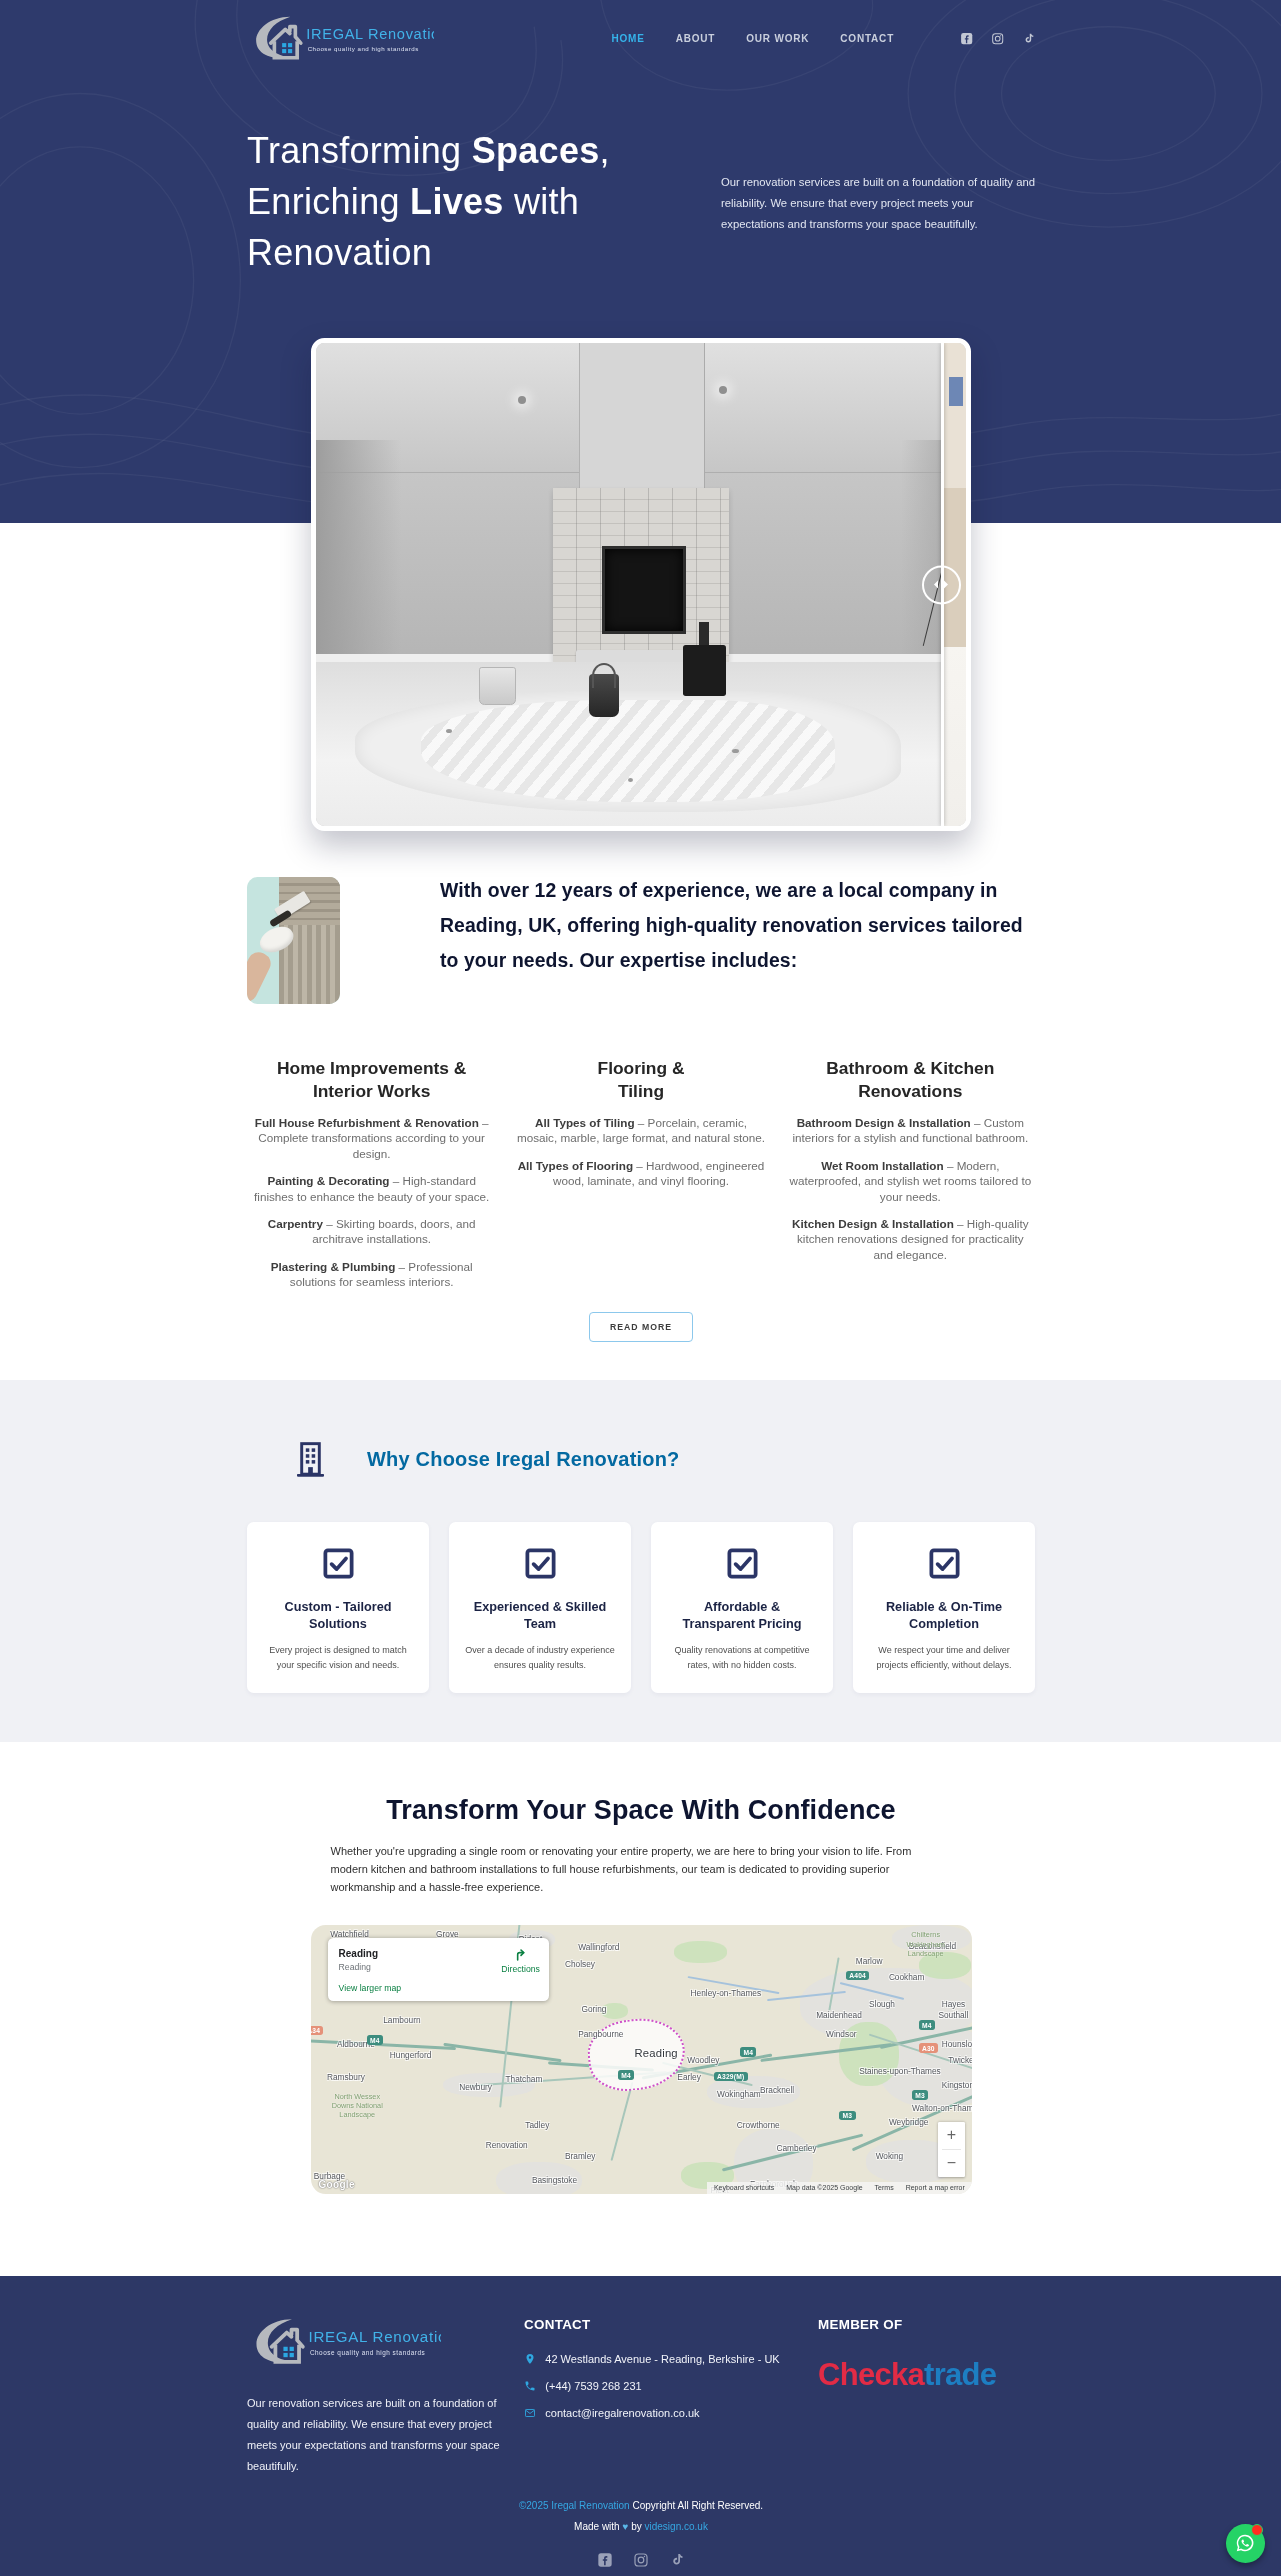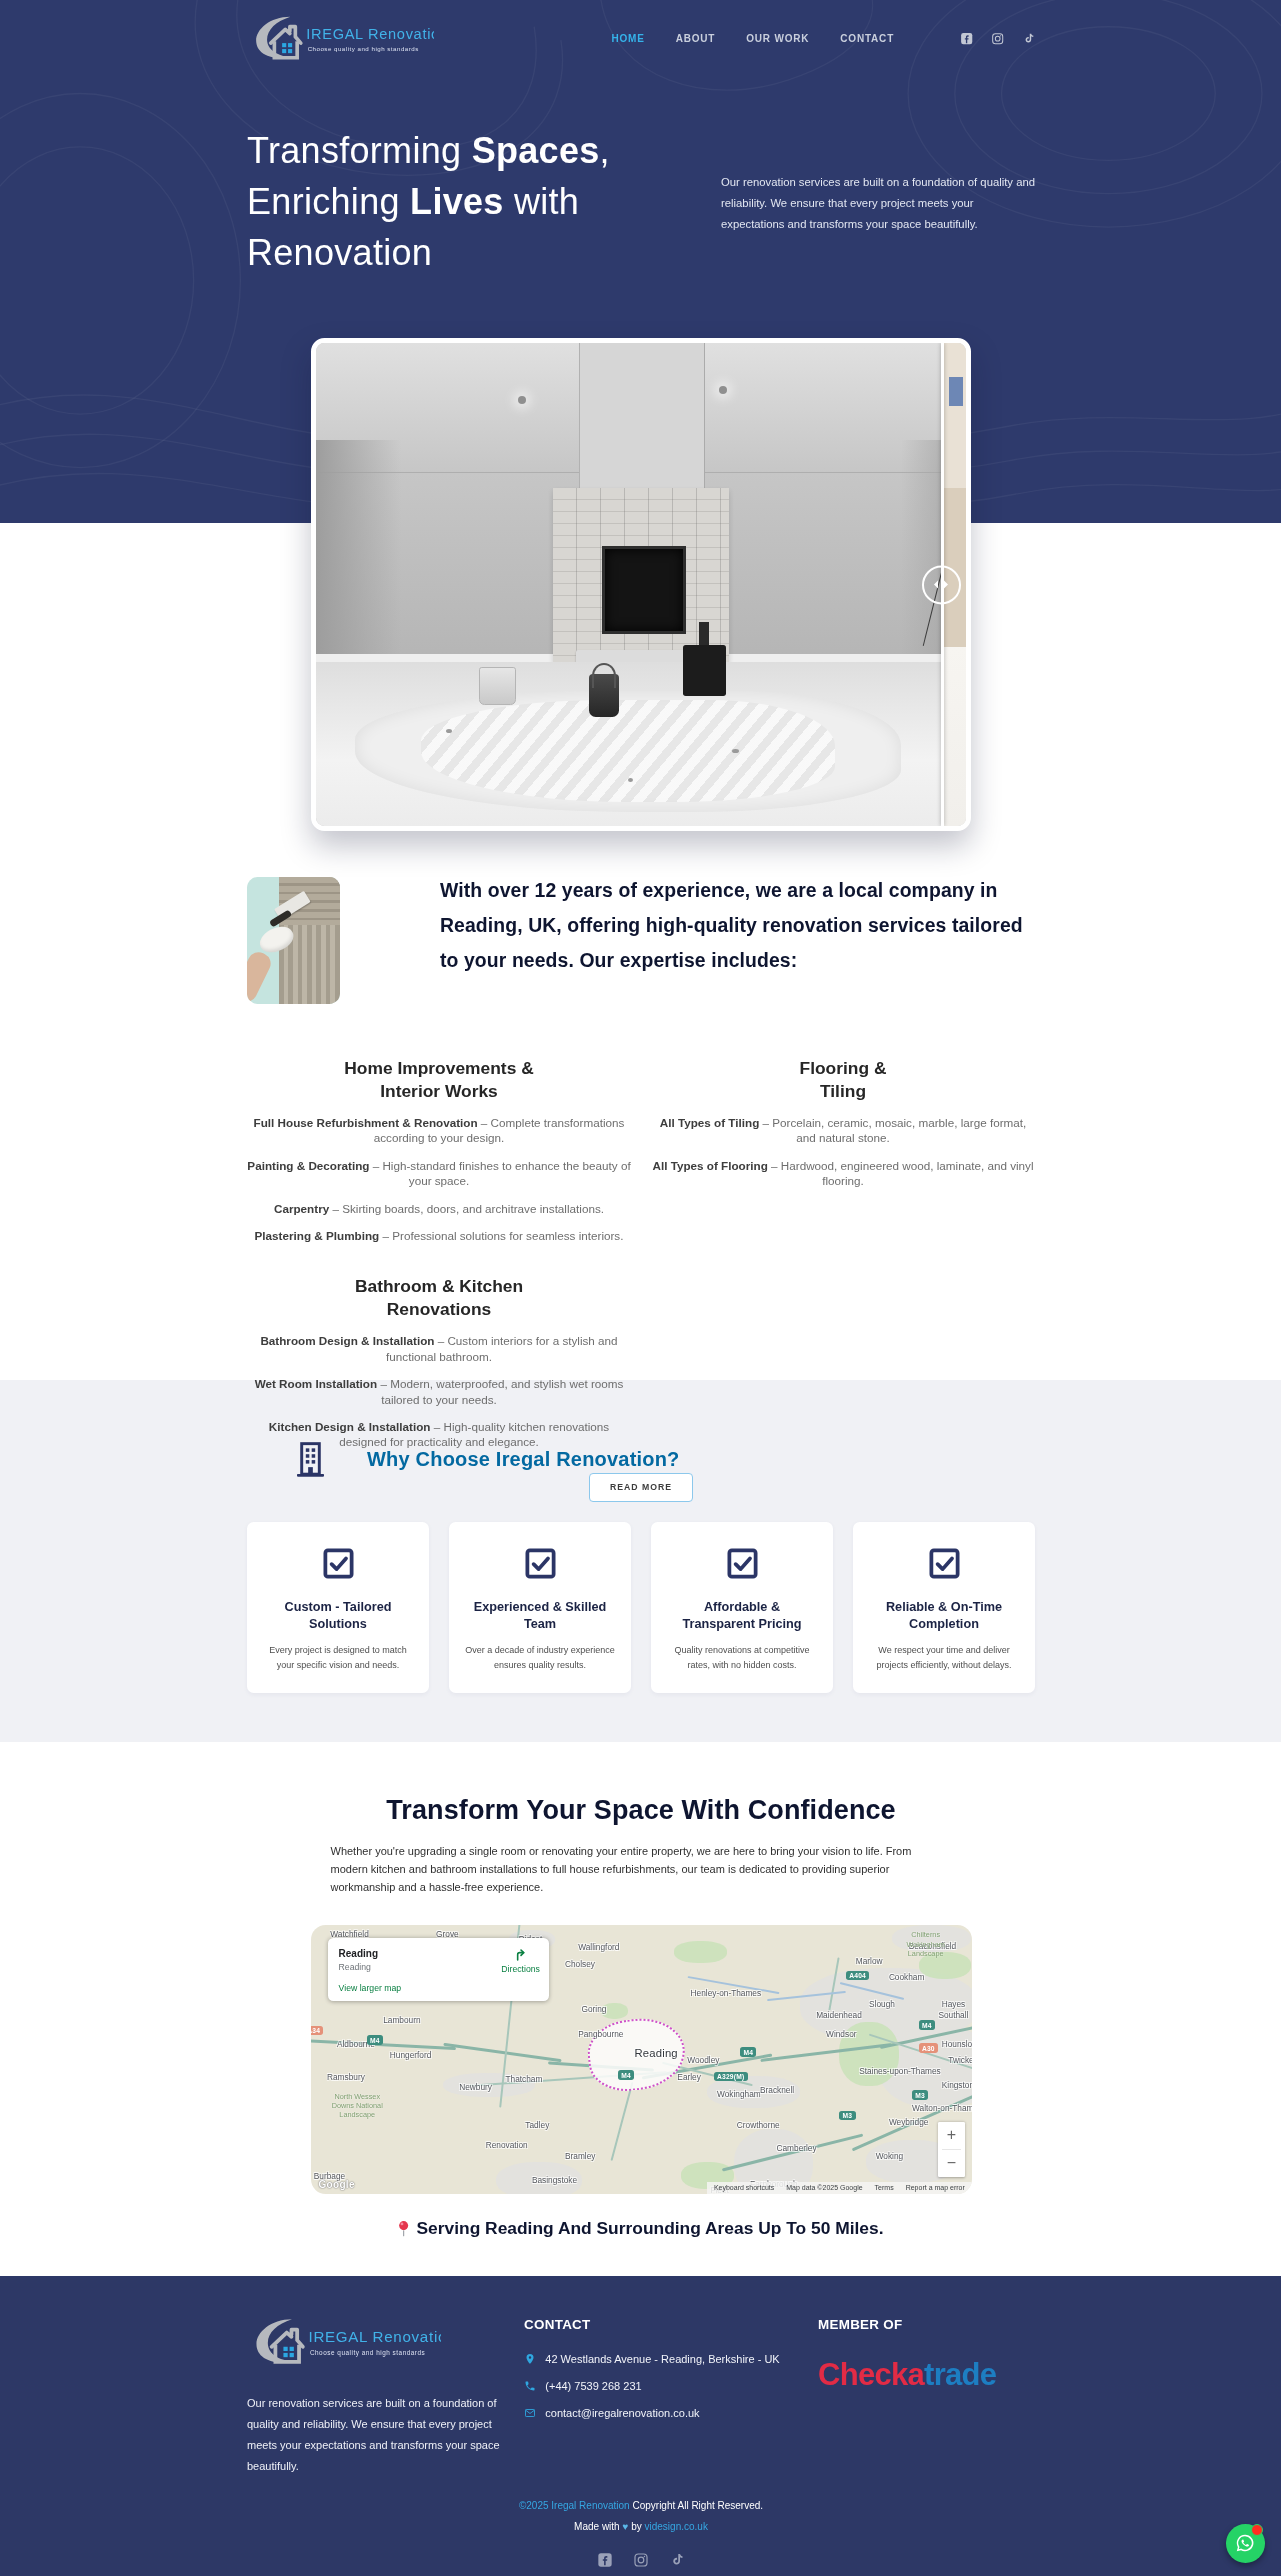--- a/index.html
+++ b/index.html
@@ -67,21 +67,21 @@
   .intro-row{display:flex;gap:100px;align-items:flex-start;}
   .plaster{position:relative;width:93px;height:127px;border-radius:10.7px;overflow:hidden;flex:0 0 auto;background:#c5e4df;}
   .p-wall{position:absolute;top:0;bottom:0;left:34%;right:0;background:repeating-linear-gradient(90deg,#a49d8e 0 4.7px,#bdb6a7 4.7px 9.3px);}
   .p-band{position:absolute;left:34%;right:0;top:0;height:38%;background:repeating-linear-gradient(180deg,#b3ab9b 0 6px,#9d9586 6px 8.7px);}
   .p-trowel{position:absolute;left:30%;top:17%;width:35px;height:13.4px;background:#e8e7e3;transform:rotate(-32deg);border-radius:1.3px;box-shadow:0 1.3px 1.3px rgba(0,0,0,.25);}
   .p-handle{position:absolute;left:24%;top:30%;width:23px;height:6.7px;background:#2e2c28;transform:rotate(-32deg);border-radius:3.3px;}
   .p-glove{position:absolute;left:13%;top:40%;width:35px;height:23px;background:#f3f2ee;border-radius:55% 60% 50% 60%;transform:rotate(-28deg);box-shadow:inset 0 -2.7px 4px rgba(0,0,0,.12);}
   .p-arm{position:absolute;left:-6%;top:58%;width:23px;height:52px;background:#d9b69c;transform:rotate(26deg);border-radius:10.7px;}
   .intro-heading{margin:-4px 0 0;font-size:19.4px;line-height:35px;font-weight:700;color:#0e1530;letter-spacing:0.1px;flex:1;}
 
-  .svc-grid{display:grid;grid-template-columns:1fr 1fr;gap:20px;text-align:center;margin-top:53px;}
+  .svc-grid{display:grid;grid-template-columns:1fr 1fr 1fr;gap:20px;text-align:center;margin-top:53px;}
   .svc h3{font-size:17.4px;line-height:23px;font-weight:800;color:#262626;margin:0 0 12px;}
   .svc-item{font-size:11.7px;line-height:15.4px;color:#6e6e6e;margin:0 0 12px;}
   .svc-item strong{color:#3d3d3d;font-weight:700;}
   .readmore-row{text-align:center;margin-top:10.7px;}
   .readmore{background:#fff;border:1px solid #8cc8ec;border-radius:4px;color:#3c3c3c;font-size:8.7px;letter-spacing:1px;
             padding:8.7px 20px;font-weight:700;font-family:"Liberation Sans",sans-serif;cursor:pointer;}
 
   
   .why{height:362px;box-sizing:border-box;background:#f0f1f5;padding-top:61px;}
   .why-head{display:flex;align-items:center;gap:43px;padding-left:50px;}
@@ -464,28 +464,20 @@
     </div>
     <div class="m-google">Google</div>
     <div class="m-attr">
       <span>Keyboard shortcuts</span>
       <span>Map data ©2025 Google</span>
       <span>Terms</span>
       <span>Report a map error</span>
     </div>
   </div>
 
-  <div class="serving">
-    <svg viewBox="0 0 20 30" width="11.3" height="18">
-      <circle cx="10" cy="9" r="8" fill="#e5354d"></circle>
-        <circle cx="7" cy="6" r="2.5" fill="#f48ba0"></circle>
-      <rect x="9" y="17" width="2" height="11" rx="1" fill="#9aa0a6"></rect>
-    </svg>
-    <span>Serving Reading And Surrounding Areas Up To 50 Miles.</span>
-  </div>
 </section>
 
 <footer>
   <div class="container">
     <div class="f-cols">
       <div class="f-col1">
         <a class="logo">
           <svg viewBox="0 0 410 110" width="194" height="67">
             <path d="M95 6 C 50 6 20 34 20 58 C 20 88 52 104 112 96 C 70 96 44 80 44 56 C 44 34 64 16 95 6 Z" fill="#b6b9be"></path>
             <path d="M52 64 L84 34 L94 43 M94 38 L94 28 L106 28 L106 50 L118 64" fill="none" stroke="#b6b9be" stroke-width="8" stroke-linejoin="round" stroke-linecap="round"></path>

